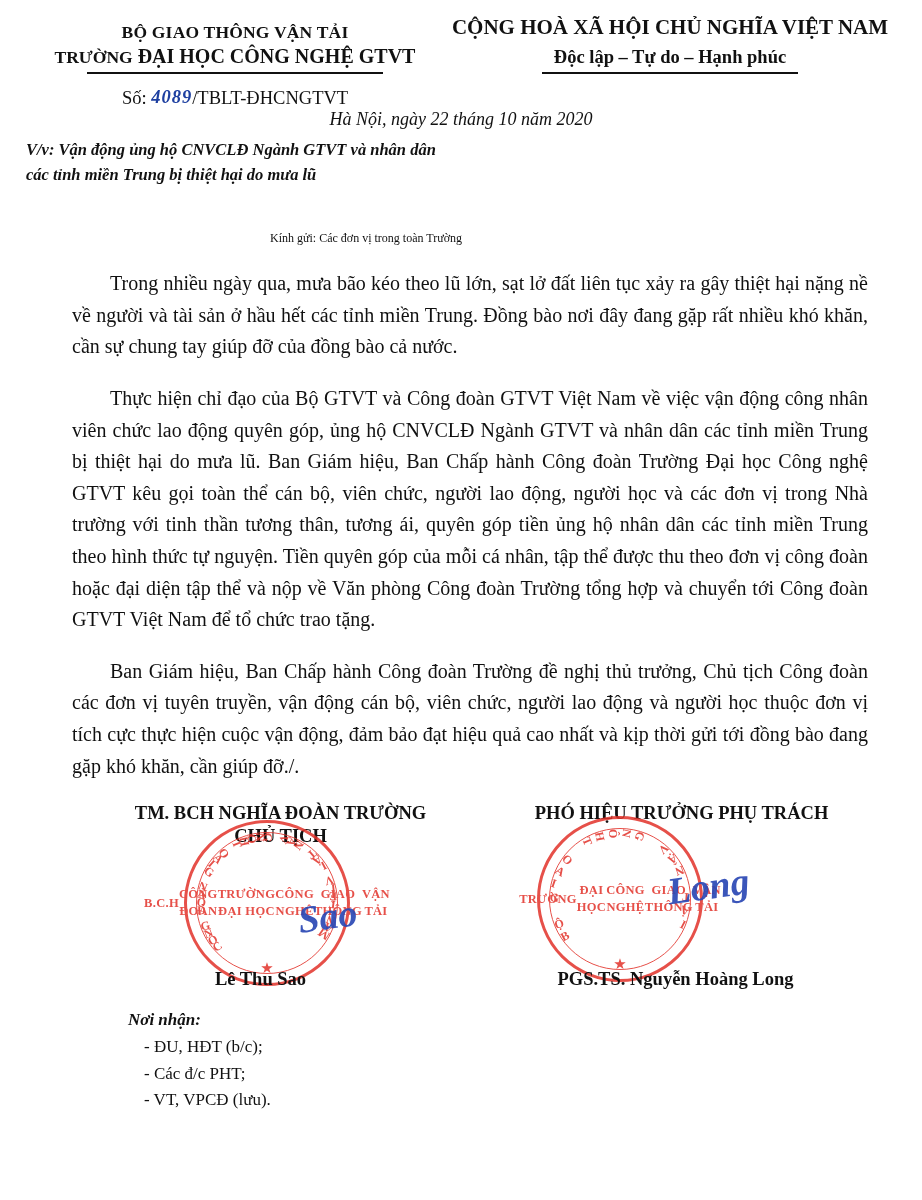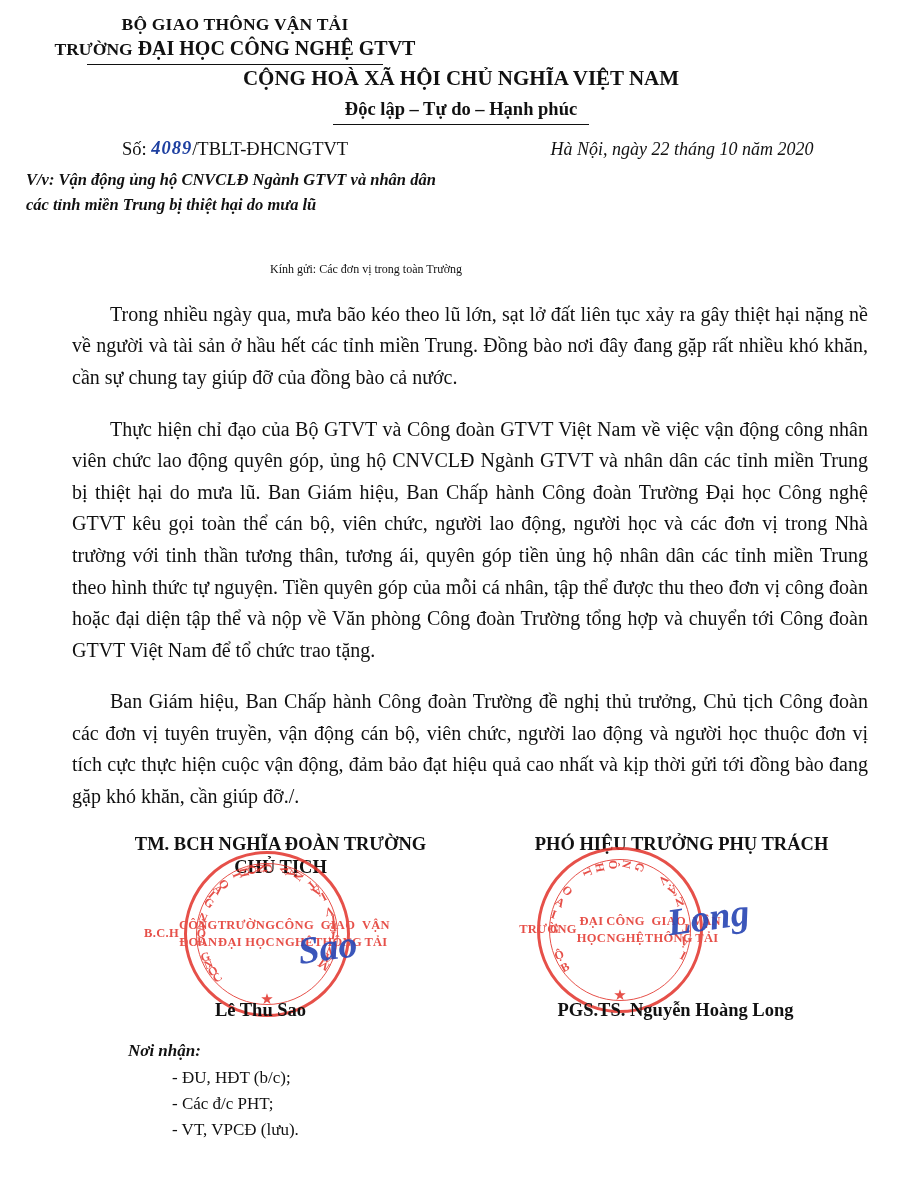--- a/index.html
+++ b/index.html
@@ -18,22 +18,22 @@
   .page {
     position: relative;
     width: 922px;
     height: 1200px;
     box-sizing: border-box;
   }
 
   
   .header {
     display: flex;
-    flex-direction: column;
     padding: 14px 26px 0 26px;
+    align-items: flex-end;
   }
   .hdr-left {
     width: 418px;
     text-align: center;
   }
   .hdr-right {
     flex: 1;
     text-align: center;
   }
   .ministry {
@@ -74,23 +74,22 @@
   .underline-motto {
     width: 256px;
     height: 1.5px;
     background: #111;
     margin: 3px auto 0 auto;
   }
 
   
   .subhdr {
     display: flex;
-    flex-direction: row;
+    flex-direction: column;
     padding: 14px 26px 0 26px;
-    gap: 24px;
   }
   .subhdr-left {
     width: 418px;
     text-align: center;
     position: relative;
   }
   .doc-no {
     font-size: 18.5px;
     white-space: nowrap;
     display: inline-block;
@@ -244,21 +243,21 @@
   }
   .nn-title {
     font-size: 17px;
     font-weight: bold;
     font-style: italic;
     margin-bottom: 4px;
   }
   .nn-item {
     font-size: 17px;
     line-height: 1.55;
-    margin-left: 44px;
+    margin-left: 16px;
   }
 </style>
 </head>
 <body>
 
 <div class="page">
 
   <div class="header">
     <div class="hdr-left">
       <div class="ministry">BỘ GIAO THÔNG VẬN TẢI</div>

